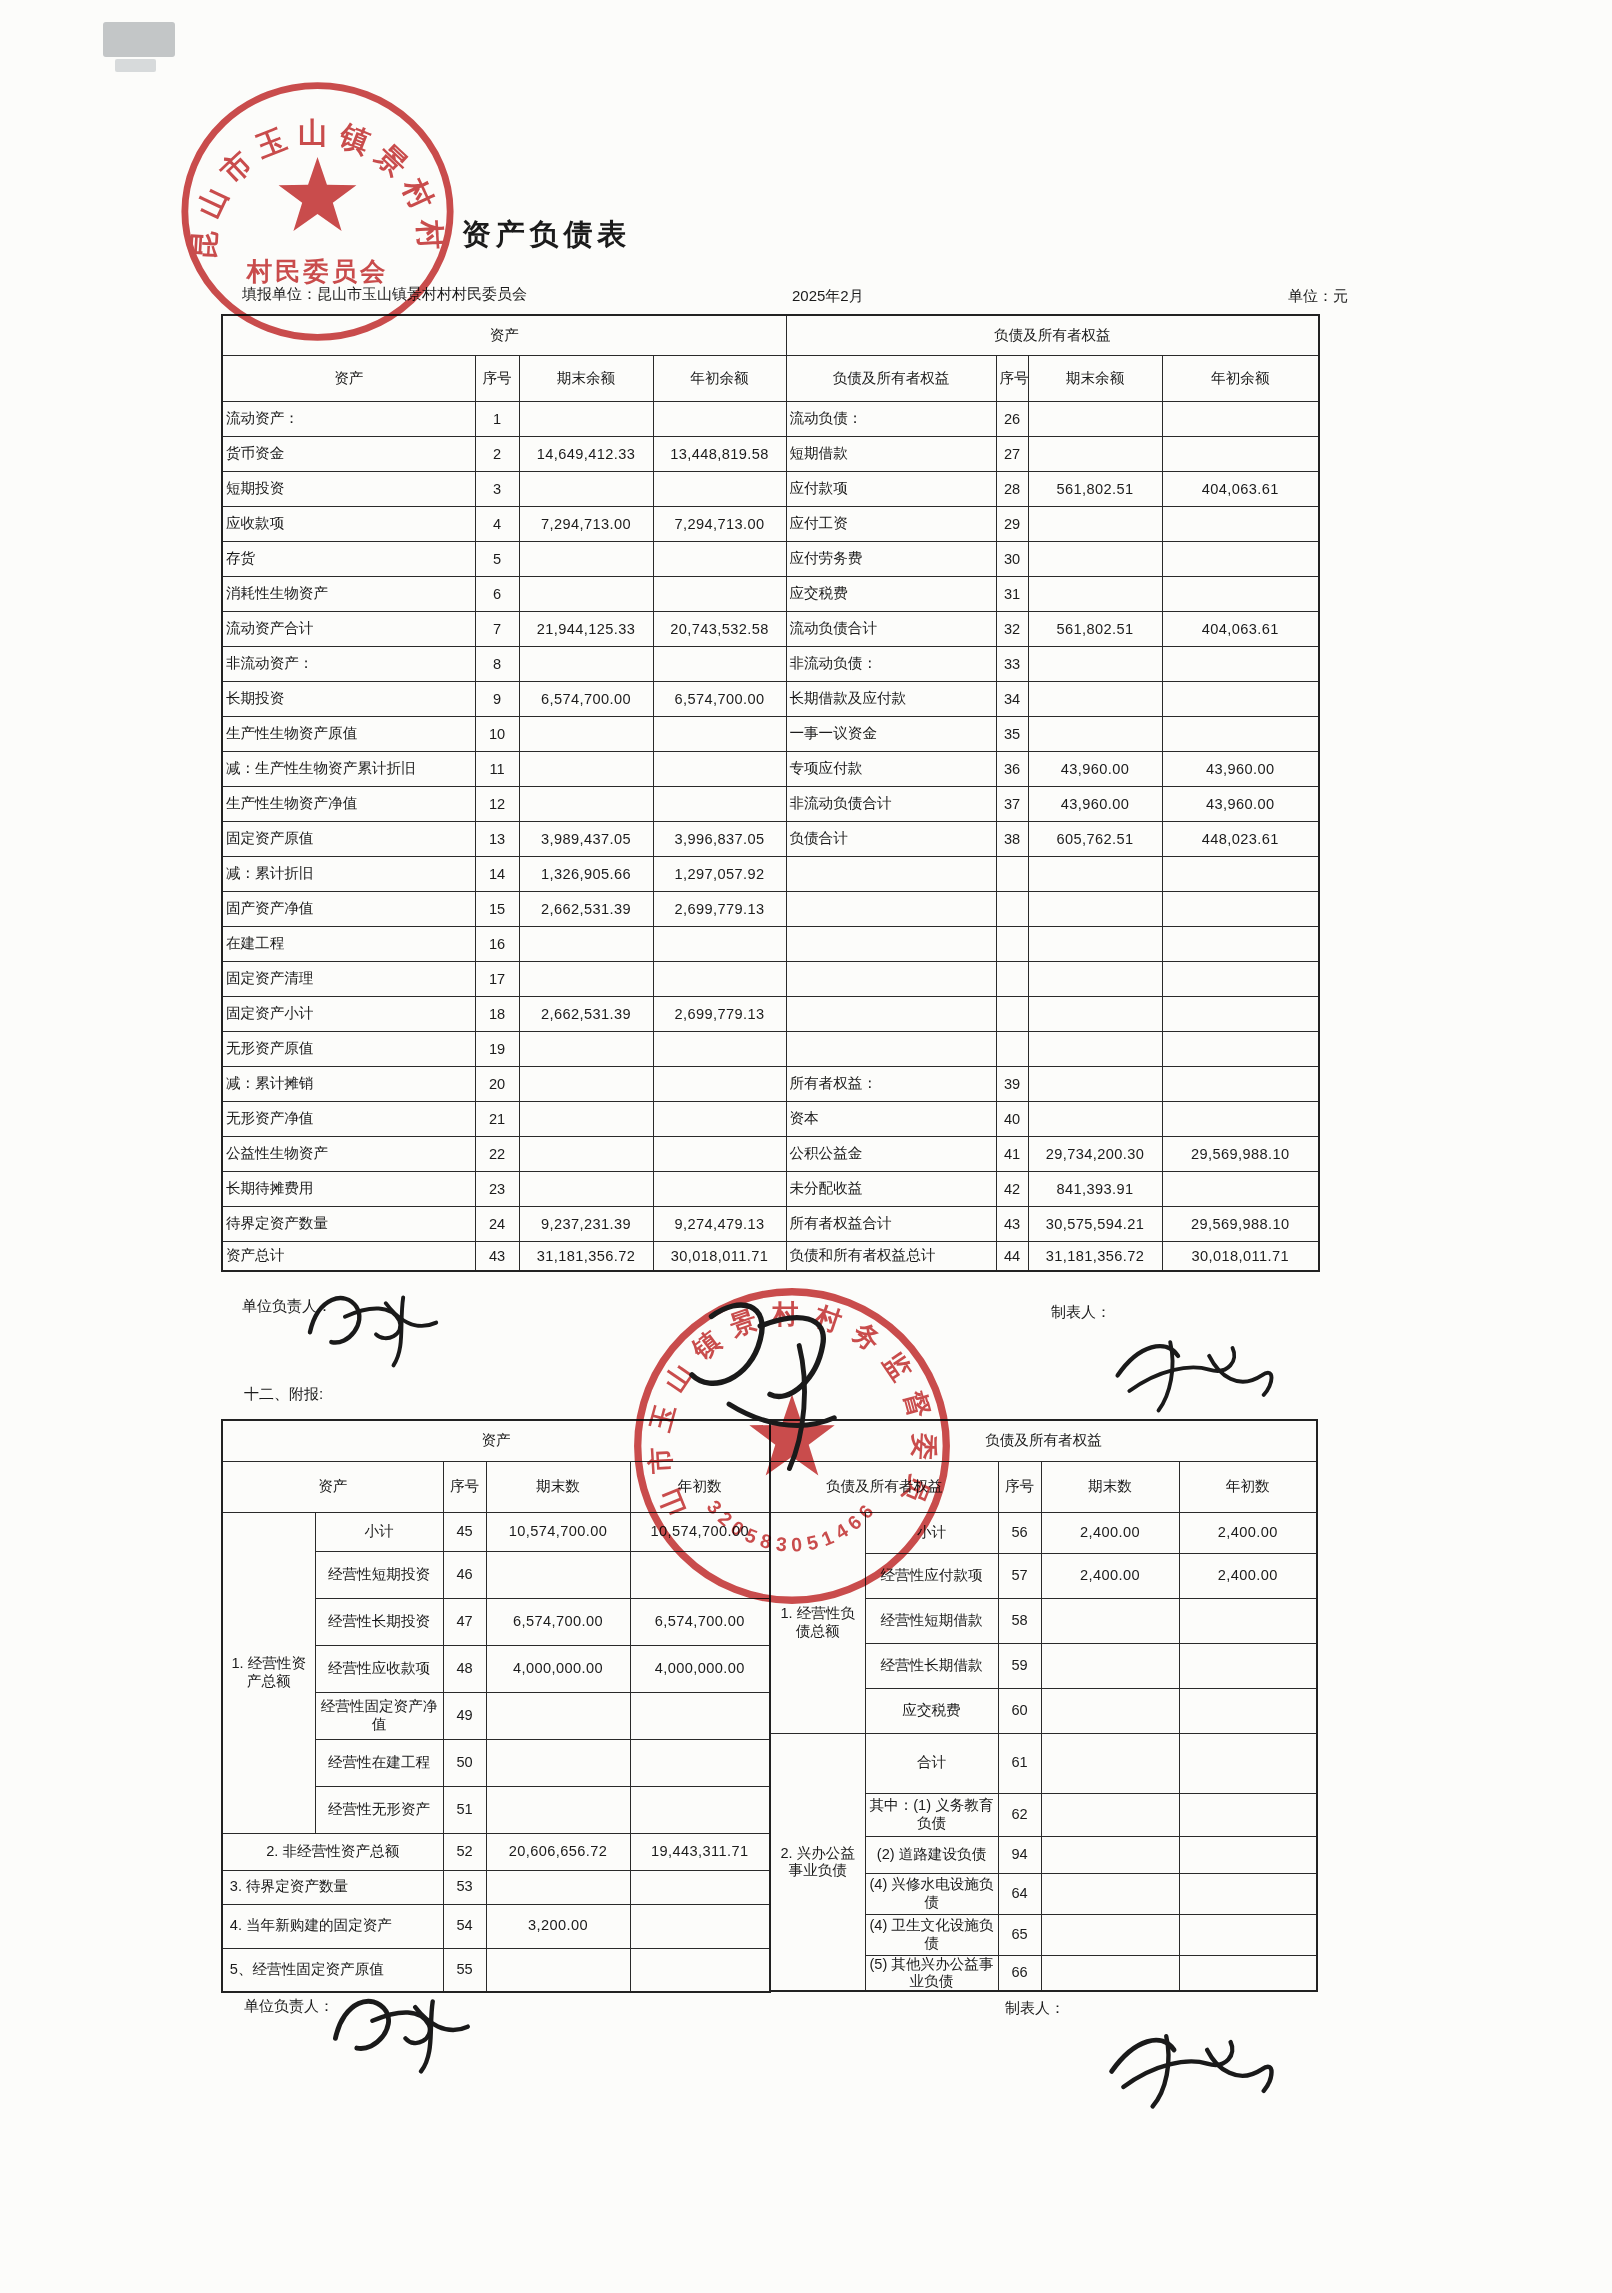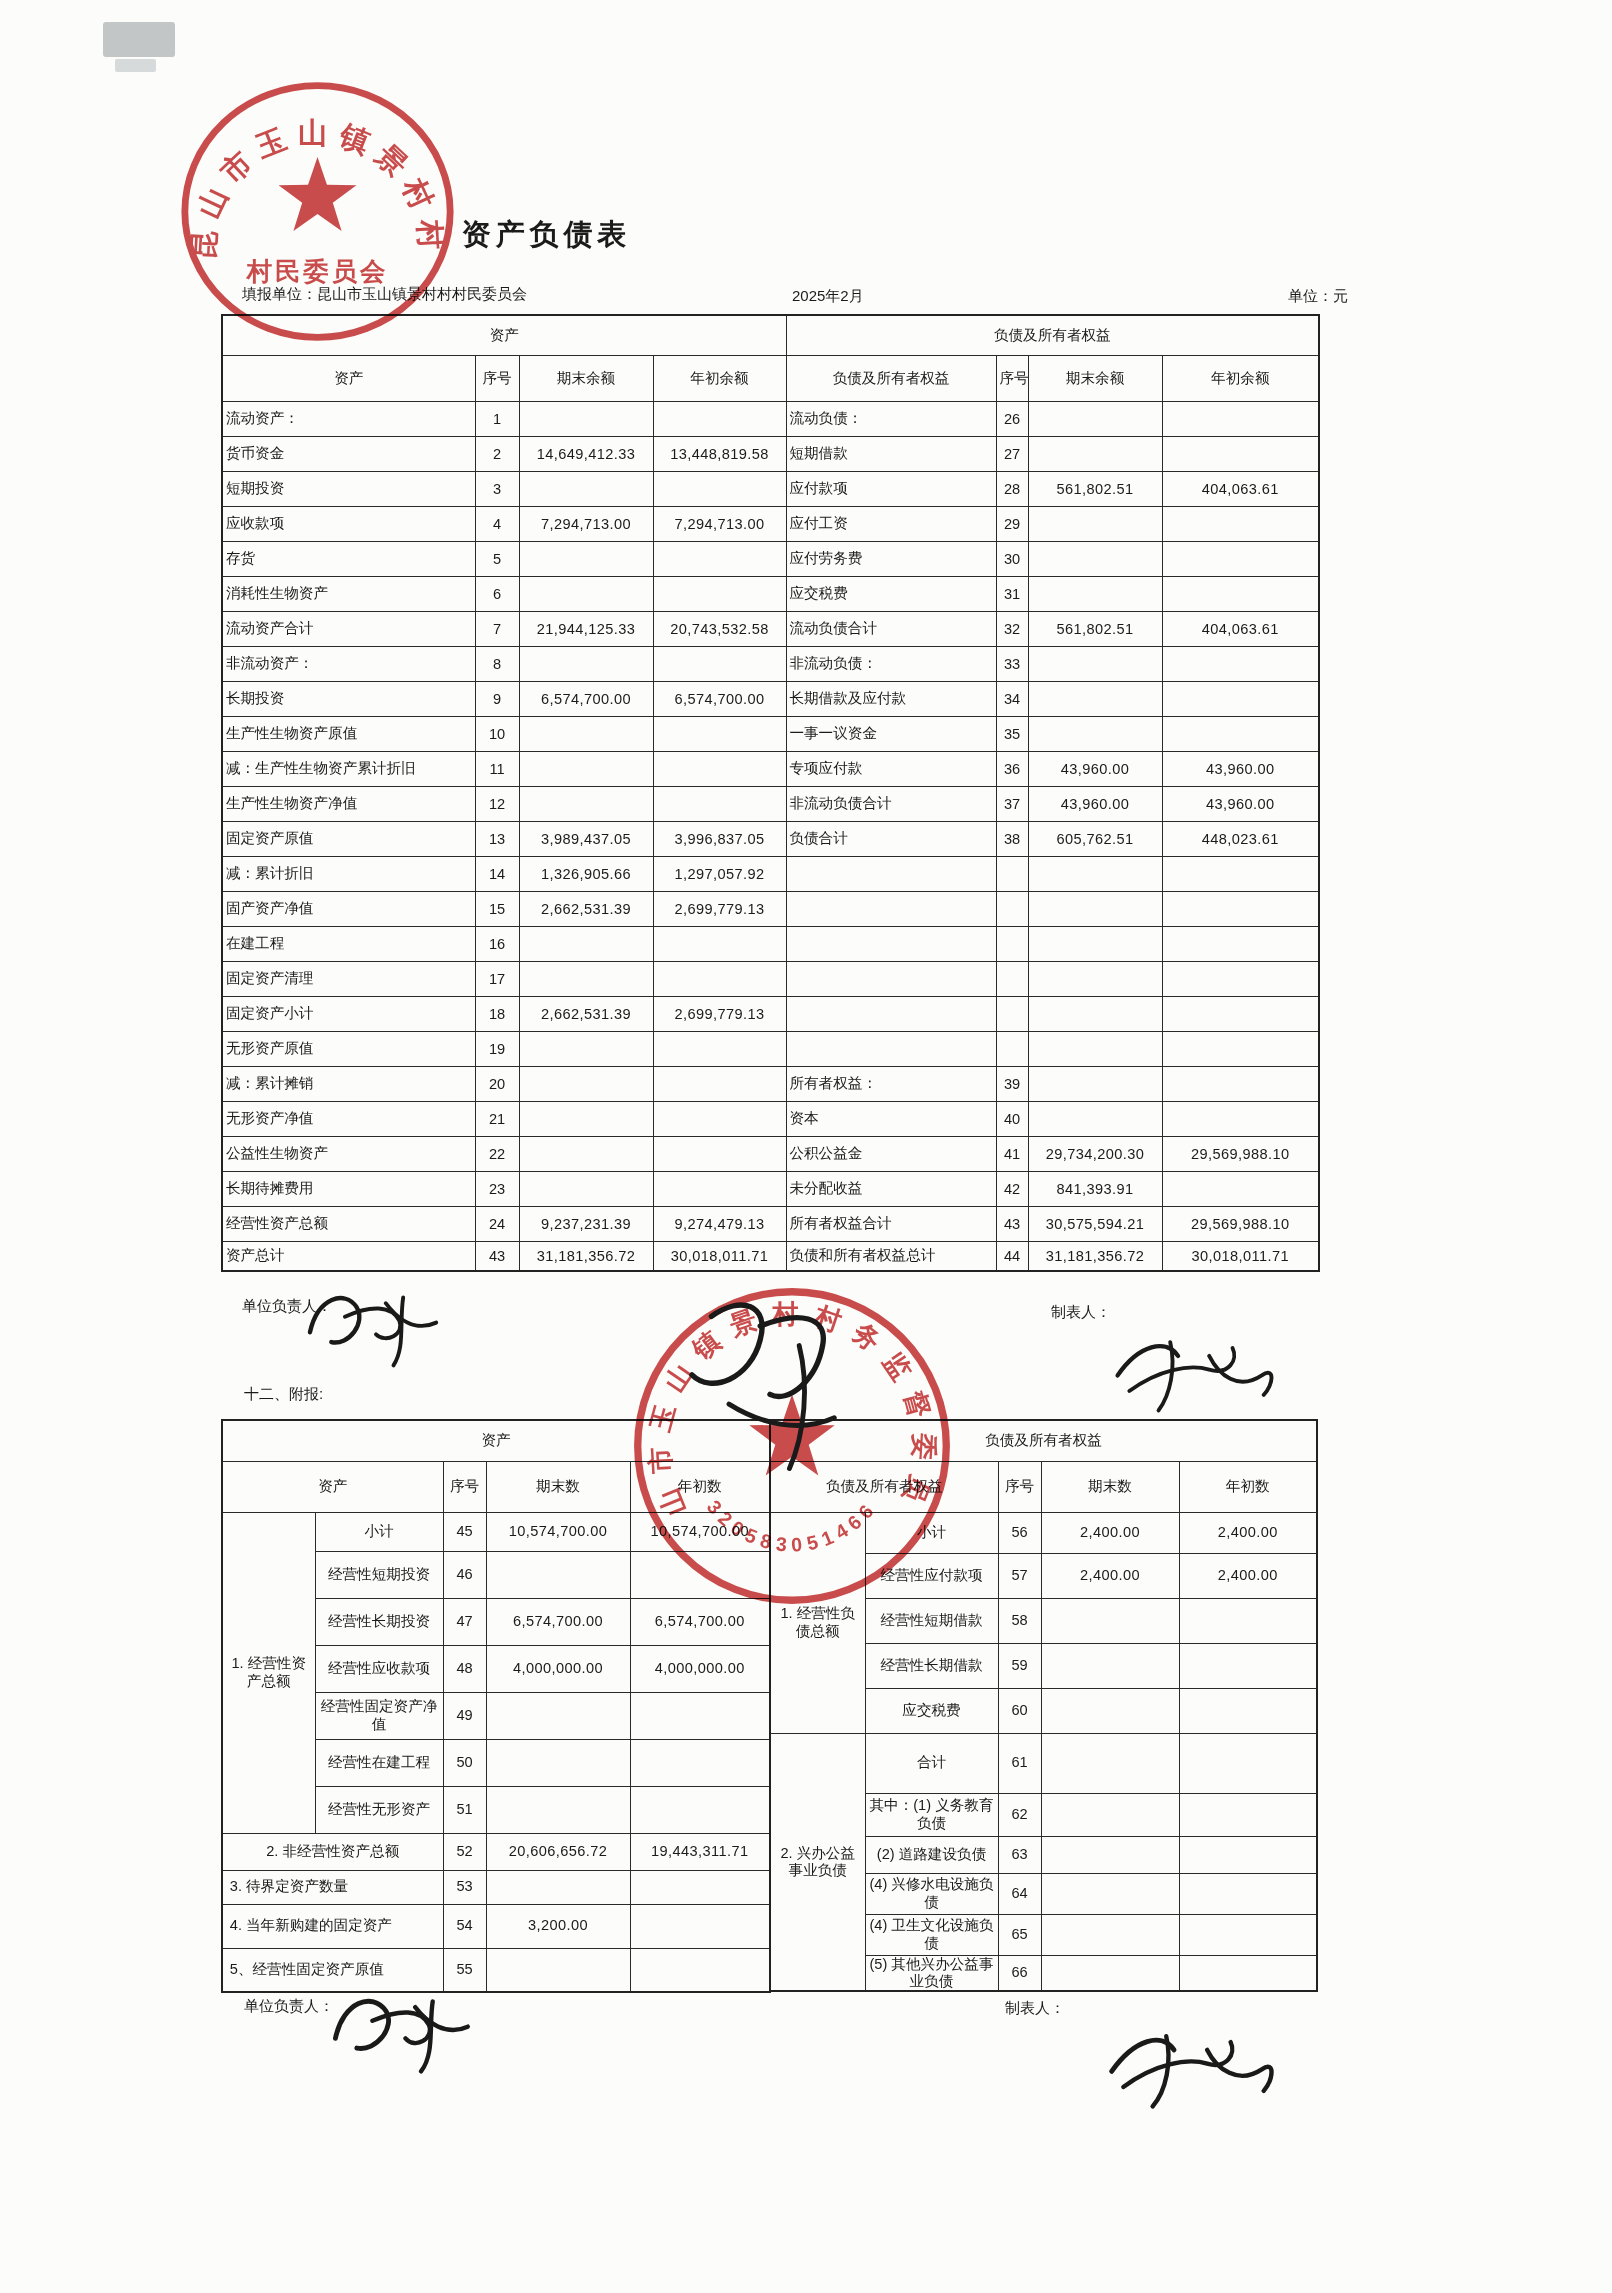--- a/index.html
+++ b/index.html
@@ -290,21 +290,21 @@
           <td class="lbl i1">长期待摊费用</td>
           <td class="seq">23</td>
           <td class="num"></td>
           <td class="num"></td>
           <td class="lbl i1">未分配收益</td>
           <td class="seq">42</td>
           <td class="num">841,393.91</td>
           <td class="num"></td>
         </tr>
     <tr style="height:35px">
-          <td class="lbl i2">经营性资产总额</td>
+          <td class="lbl i2">待界定资产数量</td>
           <td class="seq">24</td>
           <td class="num">9,237,231.39</td>
           <td class="num">9,274,479.13</td>
           <td class="lbl i2">所有者权益合计</td>
           <td class="seq">43</td>
           <td class="num">30,575,594.21</td>
           <td class="num">29,569,988.10</td>
         </tr>
     <tr style="height:30px">
           <td class="lbl i2">资产总计</td>
@@ -482,21 +482,21 @@
           <td class="num"></td>
     </tr>
     <tr style="height:43px">
           <td>其中：(1) 义务教育负债</td>
           <td class="seq">62</td>
           <td class="num"></td>
           <td class="num"></td>
         </tr>
     <tr style="height:37px">
           <td>(2) 道路建设负债</td>
-          <td class="seq">63</td>
+          <td class="seq">94</td>
           <td class="num"></td>
           <td class="num"></td>
         </tr>
     <tr style="height:41px">
           <td>(4) 兴修水电设施负债</td>
           <td class="seq">64</td>
           <td class="num"></td>
           <td class="num"></td>
         </tr>
     <tr style="height:41px">

